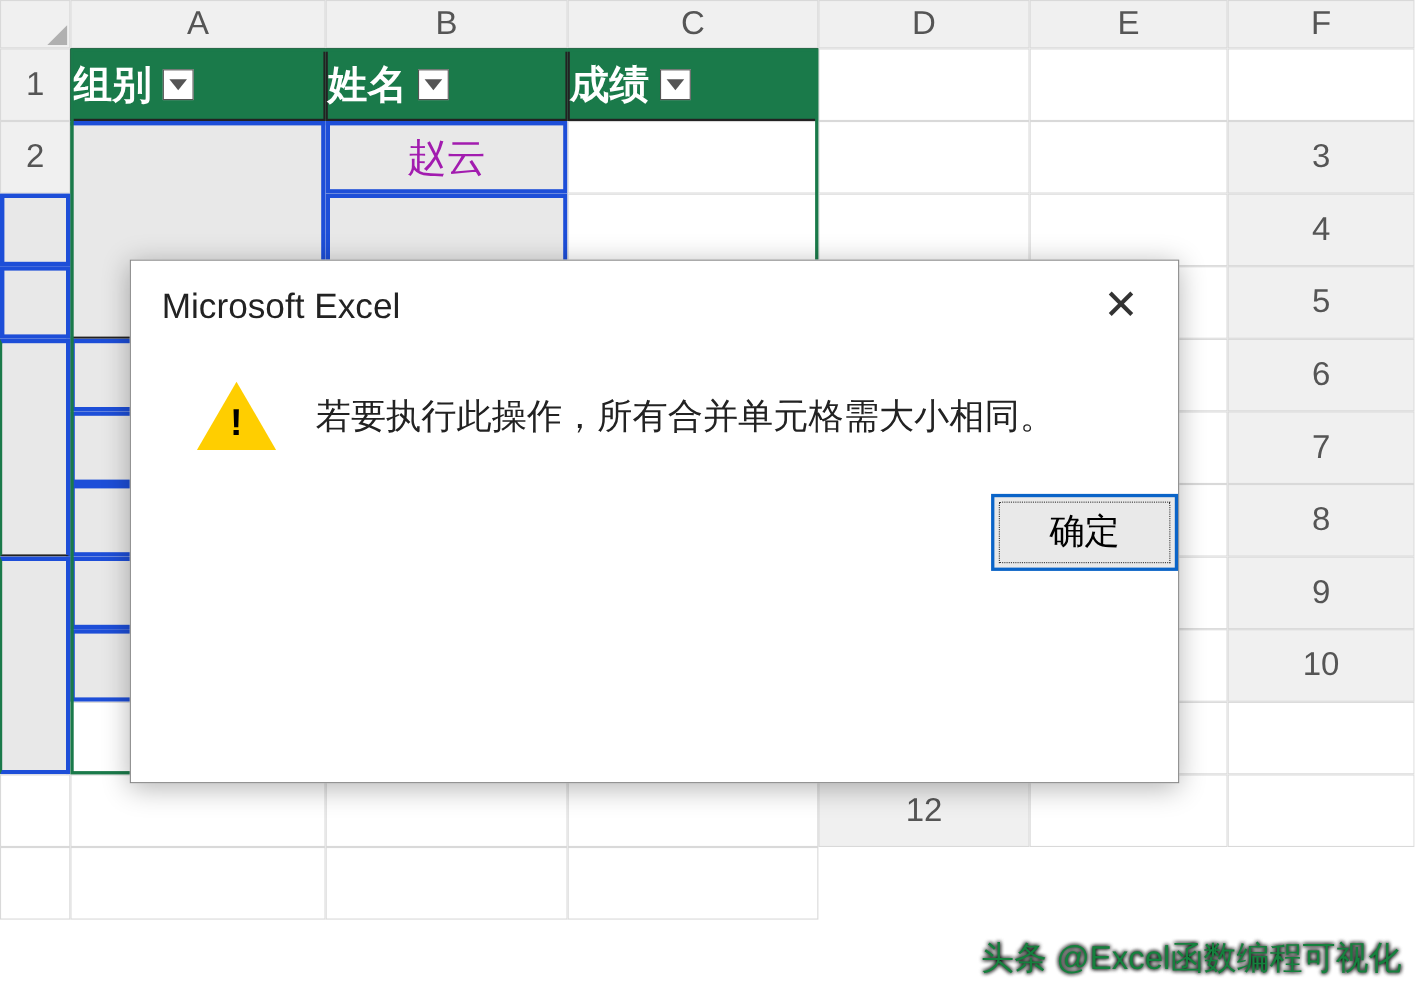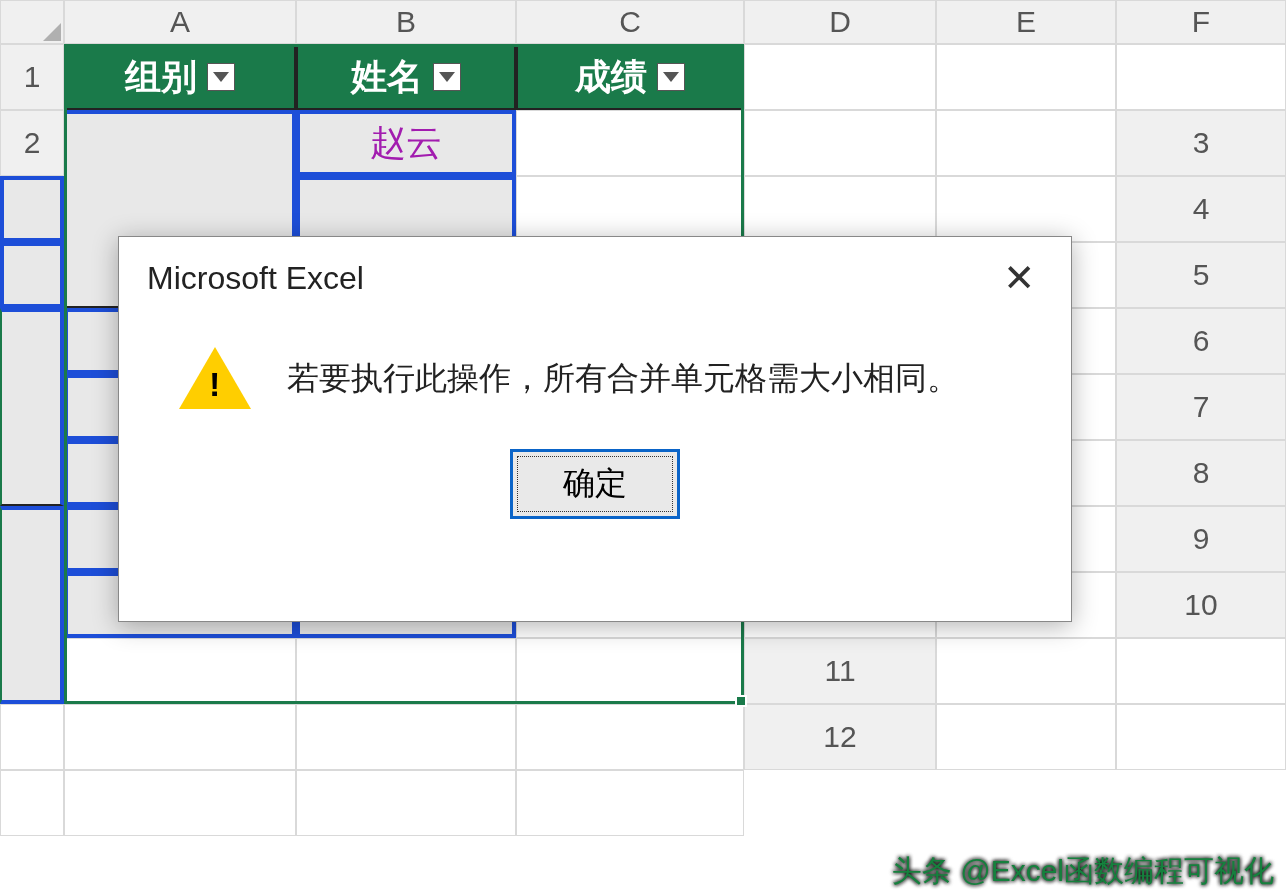--- a/index.html
+++ b/index.html
@@ -3,35 +3,35 @@
 <meta charset="utf-8">
 <style>
 *{box-sizing:border-box;margin:0;padding:0}
 body{font-family:"Microsoft YaHei","Segoe UI",Arial,sans-serif;background:#fff;width:1286px;height:896px;overflow:hidden;position:relative}
 .sheet{display:grid;grid-template-columns:64px 232px 220px 228px 192px 180px 170px;grid-template-rows:44px repeat(12,66px);border-collapse:collapse}
 .hdr{background:#f0f0f0;border:1px solid #d9d9d9;display:flex;align-items:center;justify-content:center;font-size:30px;color:#555}
 .corner{background:#f0f0f0;border:1px solid #d9d9d9;position:relative}
 .corner::after{content:"";position:absolute;right:2px;bottom:2px;width:0;height:0;border-left:18px solid transparent;border-bottom:18px solid #b0b0b0}
 .rowhdr{background:#f0f0f0;border:1px solid #d9d9d9;display:flex;align-items:center;justify-content:center;font-size:30px;color:#555}
 .cell{border:1px solid #d9d9d9;display:flex;align-items:center;justify-content:center;font-size:34px;color:#333;background:#fff}
-.th{background:#1a7a4a;color:#fff;border:2px solid #222;display:flex;align-items:center;justify-content:center;font-size:36px;font-weight:bold}
+.th{background:#1a7a4a;color:#fff;border:2px solid #222;display:flex;align-items:center;justify-content:flex-start;font-size:36px;font-weight:bold}
 .th .filter{width:28px;height:28px;background:#fff;border:1px solid #555;display:flex;align-items:center;justify-content:center;margin-left:10px}
 .th .filter::after{content:"";width:0;height:0;border-left:8px solid transparent;border-right:8px solid transparent;border-top:10px solid #555}
 .data{background:#e8e8e8;border:4px solid #1d4ed8;display:flex;align-items:center;justify-content:center;font-size:36px;color:#a21caf}
 .data.nl{border-left:2px solid #1a7a4a}
 .selbox{position:absolute;border:3px solid #1a7a4a;pointer-events:none;left:64px;top:44px;width:680px;height:660px}
 .handle{position:absolute;width:12px;height:12px;background:#1a7a4a;border:2px solid #fff;right:-6px;bottom:-6px}
-.dialog{position:absolute;left:118px;top:236px;width:954px;height:386px;background:#fff;border:1px solid #888;box-shadow:0 4px 24px rgba(0,0,0,.3)}
+.dialog{position:absolute;left:118px;top:236px;width:954px;height:476px;background:#fff;border:1px solid #888;box-shadow:0 4px 24px rgba(0,0,0,.3)}
 .dtitle{padding:22px 28px 10px;font-size:32px;color:#222;display:flex;justify-content:space-between;align-items:center}
 .close{font-size:38px;color:#333;cursor:pointer;font-weight:200;line-height:1;padding:0 8px}
 .dbody{display:flex;align-items:center;padding:40px 16px 20px 60px}
 .warn{width:0;height:0;border-left:36px solid transparent;border-right:36px solid transparent;border-bottom:62px solid #ffce00;position:relative;margin-right:36px;flex-shrink:0}
 .warn::after{content:"!";position:absolute;left:-6px;top:18px;font-size:34px;font-weight:bold;color:#000}
 .dmsg{font-size:32px;color:#222;line-height:1.5}
-.dbtn{display:flex;justify-content:center;padding:20px 0 30px}
+.dbtn{display:flex;justify-content:flex-end;padding:20px 0 30px}
 .ok{padding:10px 50px;font-size:32px;background:#e9e9e9;border:3px solid #0a64c8;outline:1px dotted #333;outline-offset:-8px;cursor:pointer}
 .watermark{position:absolute;right:12px;bottom:4px;font-size:30px;color:#15803d;text-shadow:0 0 4px #000,0 0 4px #000}
 .colA-merge3{grid-row:span 3}
 </style>
 </head>
 <body>
 
 <div class="sheet">
   <div class="corner"></div>
   <div class="hdr">A</div>

